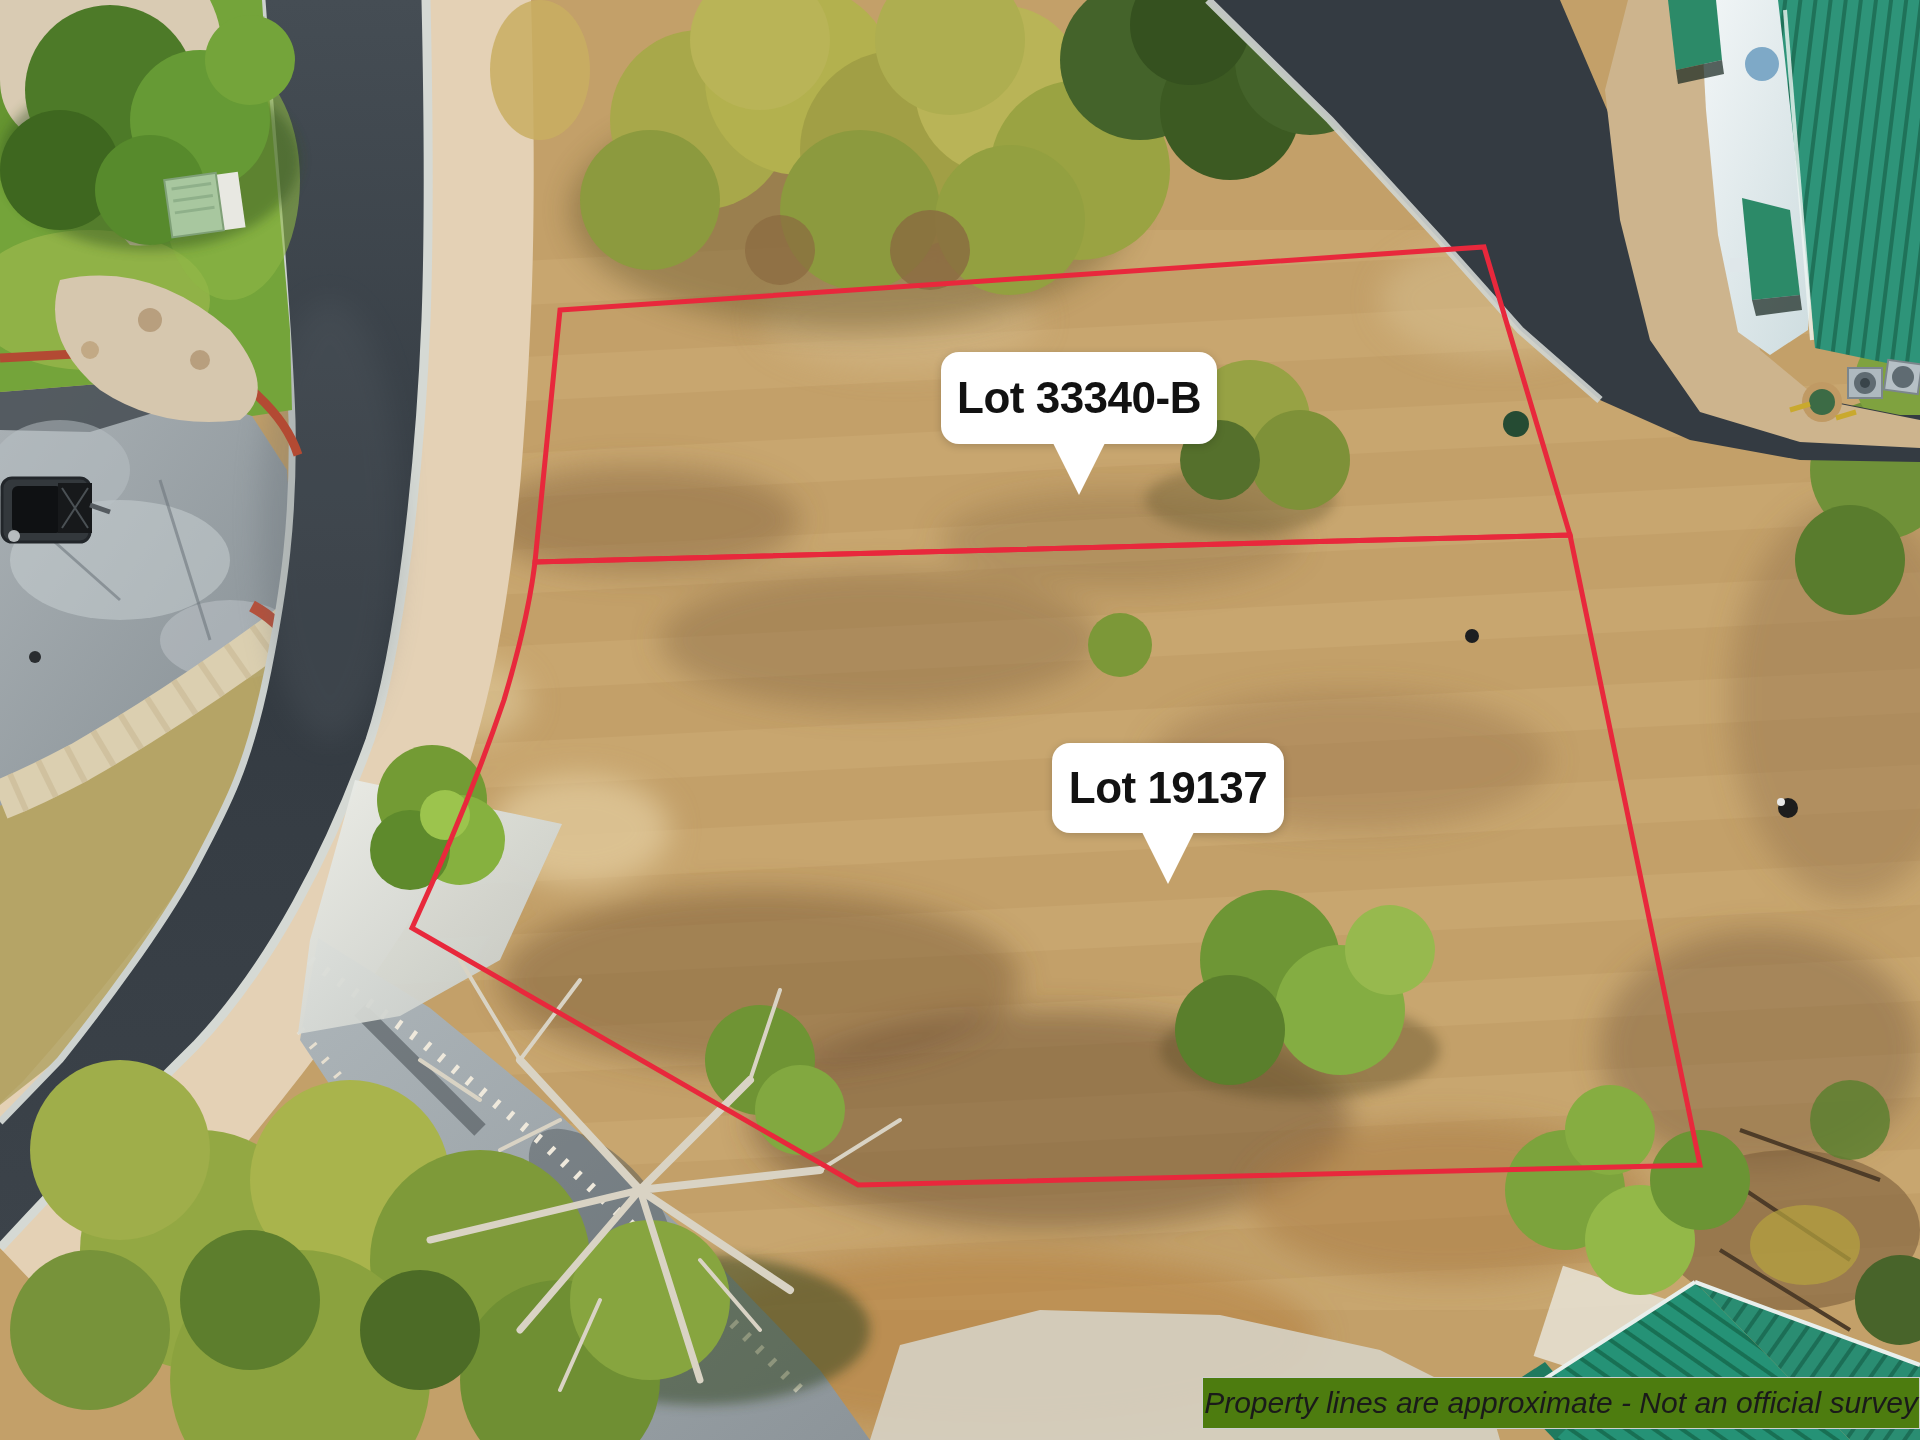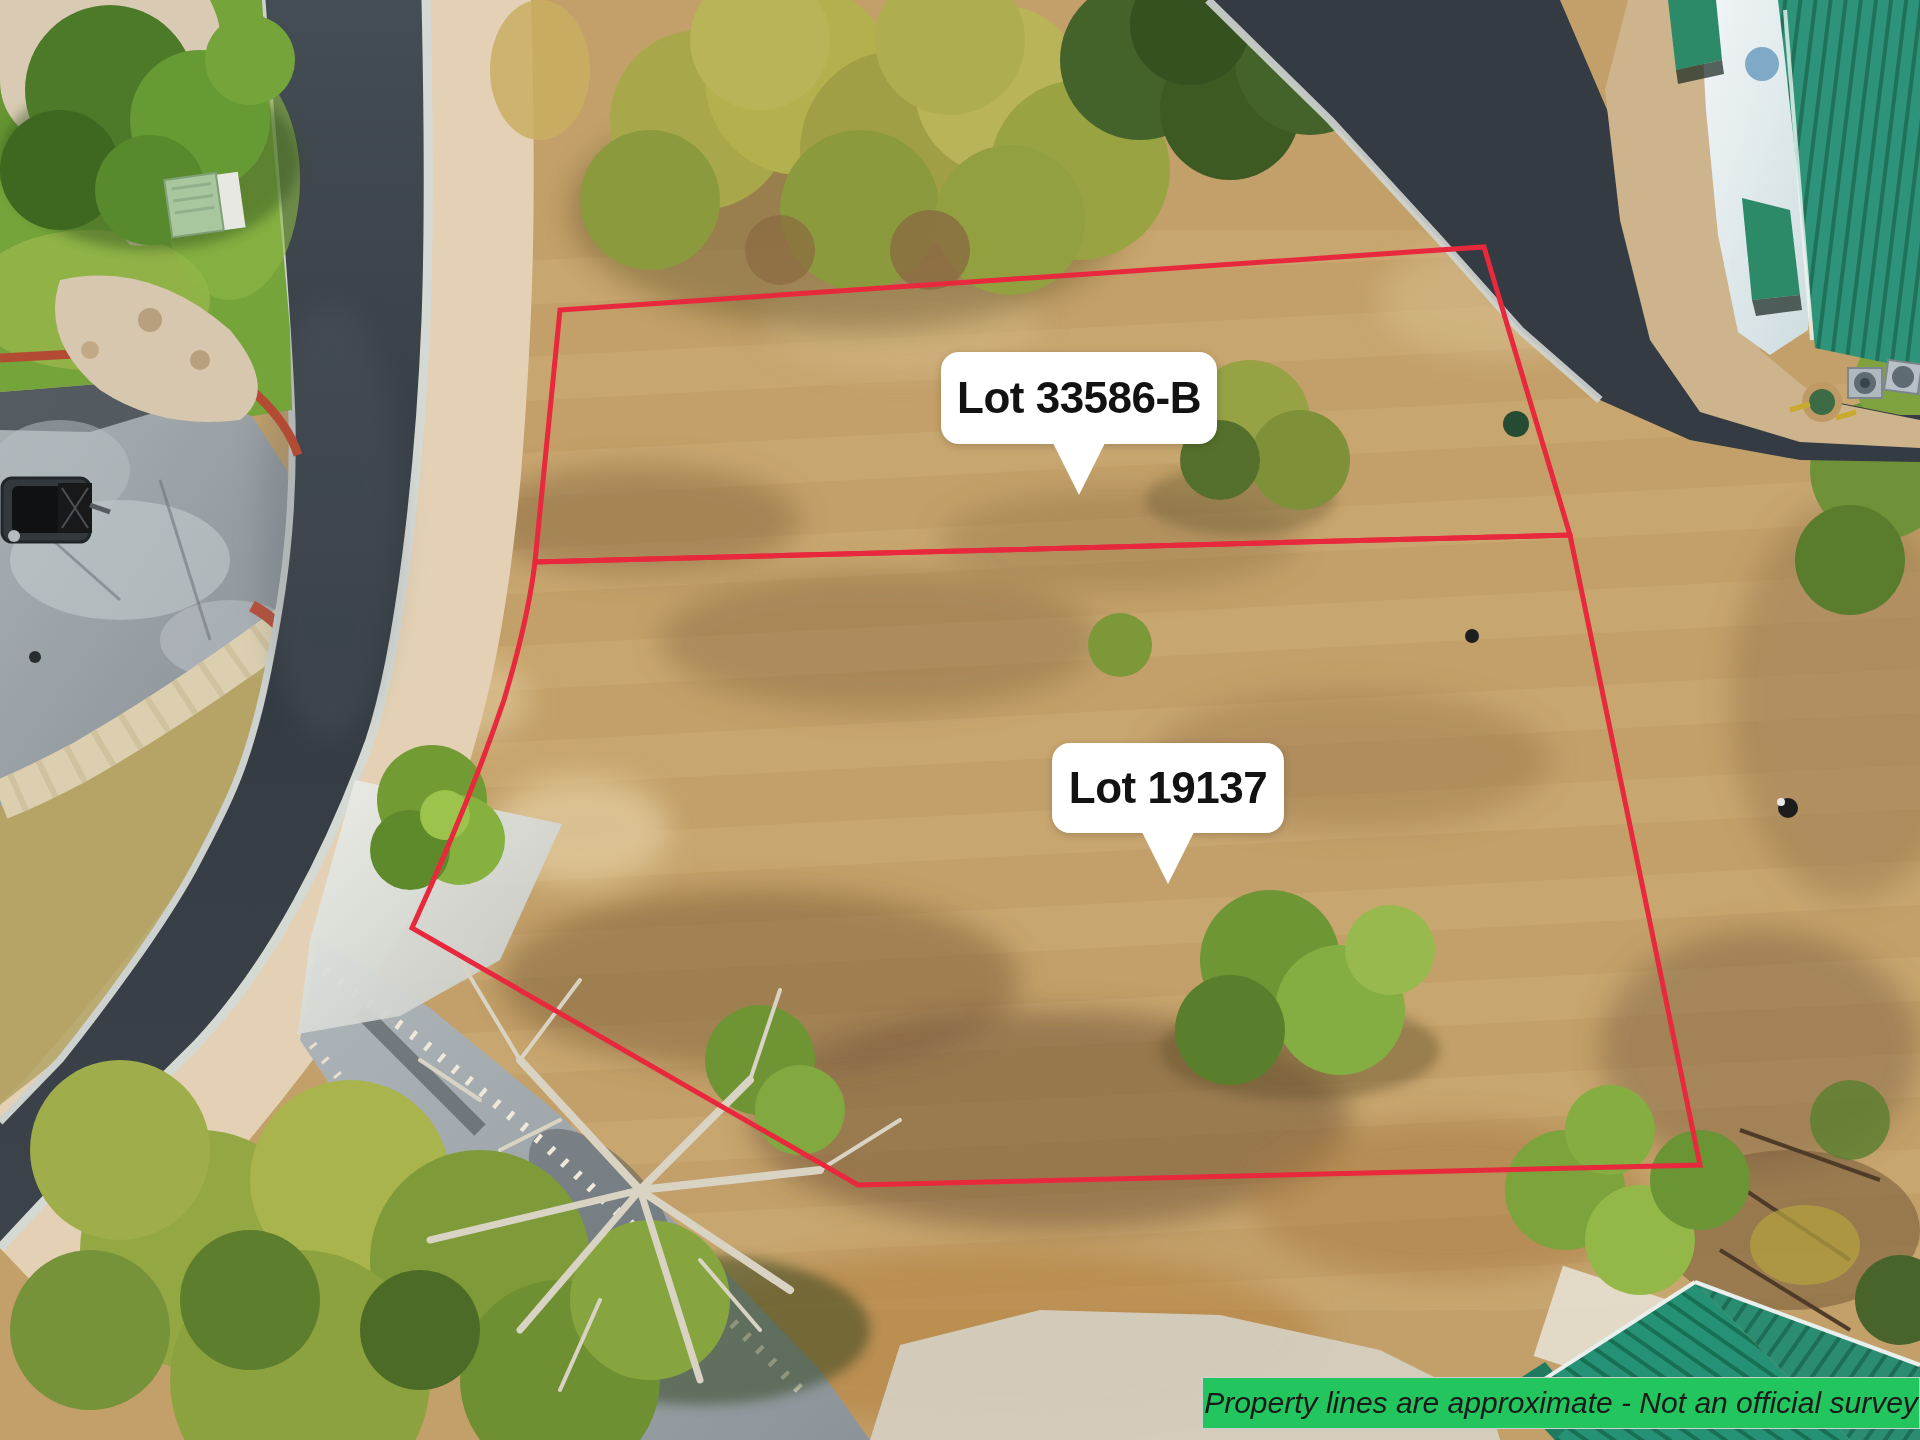--- a/index.html
+++ b/index.html
@@ -9,21 +9,21 @@
   .bubble{position:absolute;background:#ffffff;border-radius:18px;
           display:flex;align-items:center;justify-content:center;
           color:#121212;font-weight:bold;z-index:3;
           box-shadow:0 2px 8px rgba(0,0,0,.18);}
   .bubble::after{content:"";position:absolute;top:100%;left:50%;
           transform:translateX(-50%);margin-top:-3px;width:0;height:0;
           border:27px solid transparent;border-top:54px solid #ffffff;border-bottom:0;}
   #label-1{left:941px;top:352px;width:276px;height:92px;font-size:44px;letter-spacing:-.5px;}
   #label-2{left:1031px;top:743px;width:232px;height:90px;font-size:44px;letter-spacing:-.5px;margin-left:21px;}
   .disclaimer{position:absolute;left:1202px;top:1377px;width:718px;height:52px;
-          background:#22c55e;border:1px solid #cfcfcf;box-sizing:border-box;
+          background:#4d7c0f;border:1px solid #cfcfcf;box-sizing:border-box;
           display:flex;align-items:center;justify-content:center;
           font-style:italic;font-size:30px;color:#1a1a1a;z-index:3;white-space:nowrap;}
 </style>
 </head>
 <body>
 
 <div class="stage">
 
 <svg width="1920" height="1440" viewBox="0 0 1920 1440">
   <defs>
@@ -291,21 +291,21 @@
     <path d="M1695,1282 L1850,1440 L1555,1440 L1520,1395 Z" fill="url(#ribsBRb)"></path>
     <path d="M1555,1440 L1505,1388 L1545,1362 L1585,1410 Z" fill="#1f7a5f"></path>
     <path d="M1695,1282 L1920,1365 M1695,1282 L1520,1395" stroke="#e8efec" stroke-width="4" fill="none"></path>
   </g>
 
   <path d="M560,310 L1484,247 L1570,535 L535,562 Z" fill="none" stroke-width="5" stroke-linejoin="miter" stroke="#e8283c"></path>
   <path d="M535,562 L1570,535 L1700,1165 L858,1185 L412,928 Q468,806 504,700 Q528,620 535,562 Z" fill="none" stroke-width="5" stroke-linejoin="miter" stroke="#e8283c"></path>
 </svg>
 
 <div class="bubble" id="label-1">
-  <span>Lot 33586-B</span>
+  <span>Lot 33340-B</span>
 </div>
 <div class="bubble" id="label-2">
   <span>Lot 19137</span>
 </div>
 <div class="disclaimer">
   <span>Property lines are approximate - Not an official survey</span>
 </div>
 
 </div>
 

